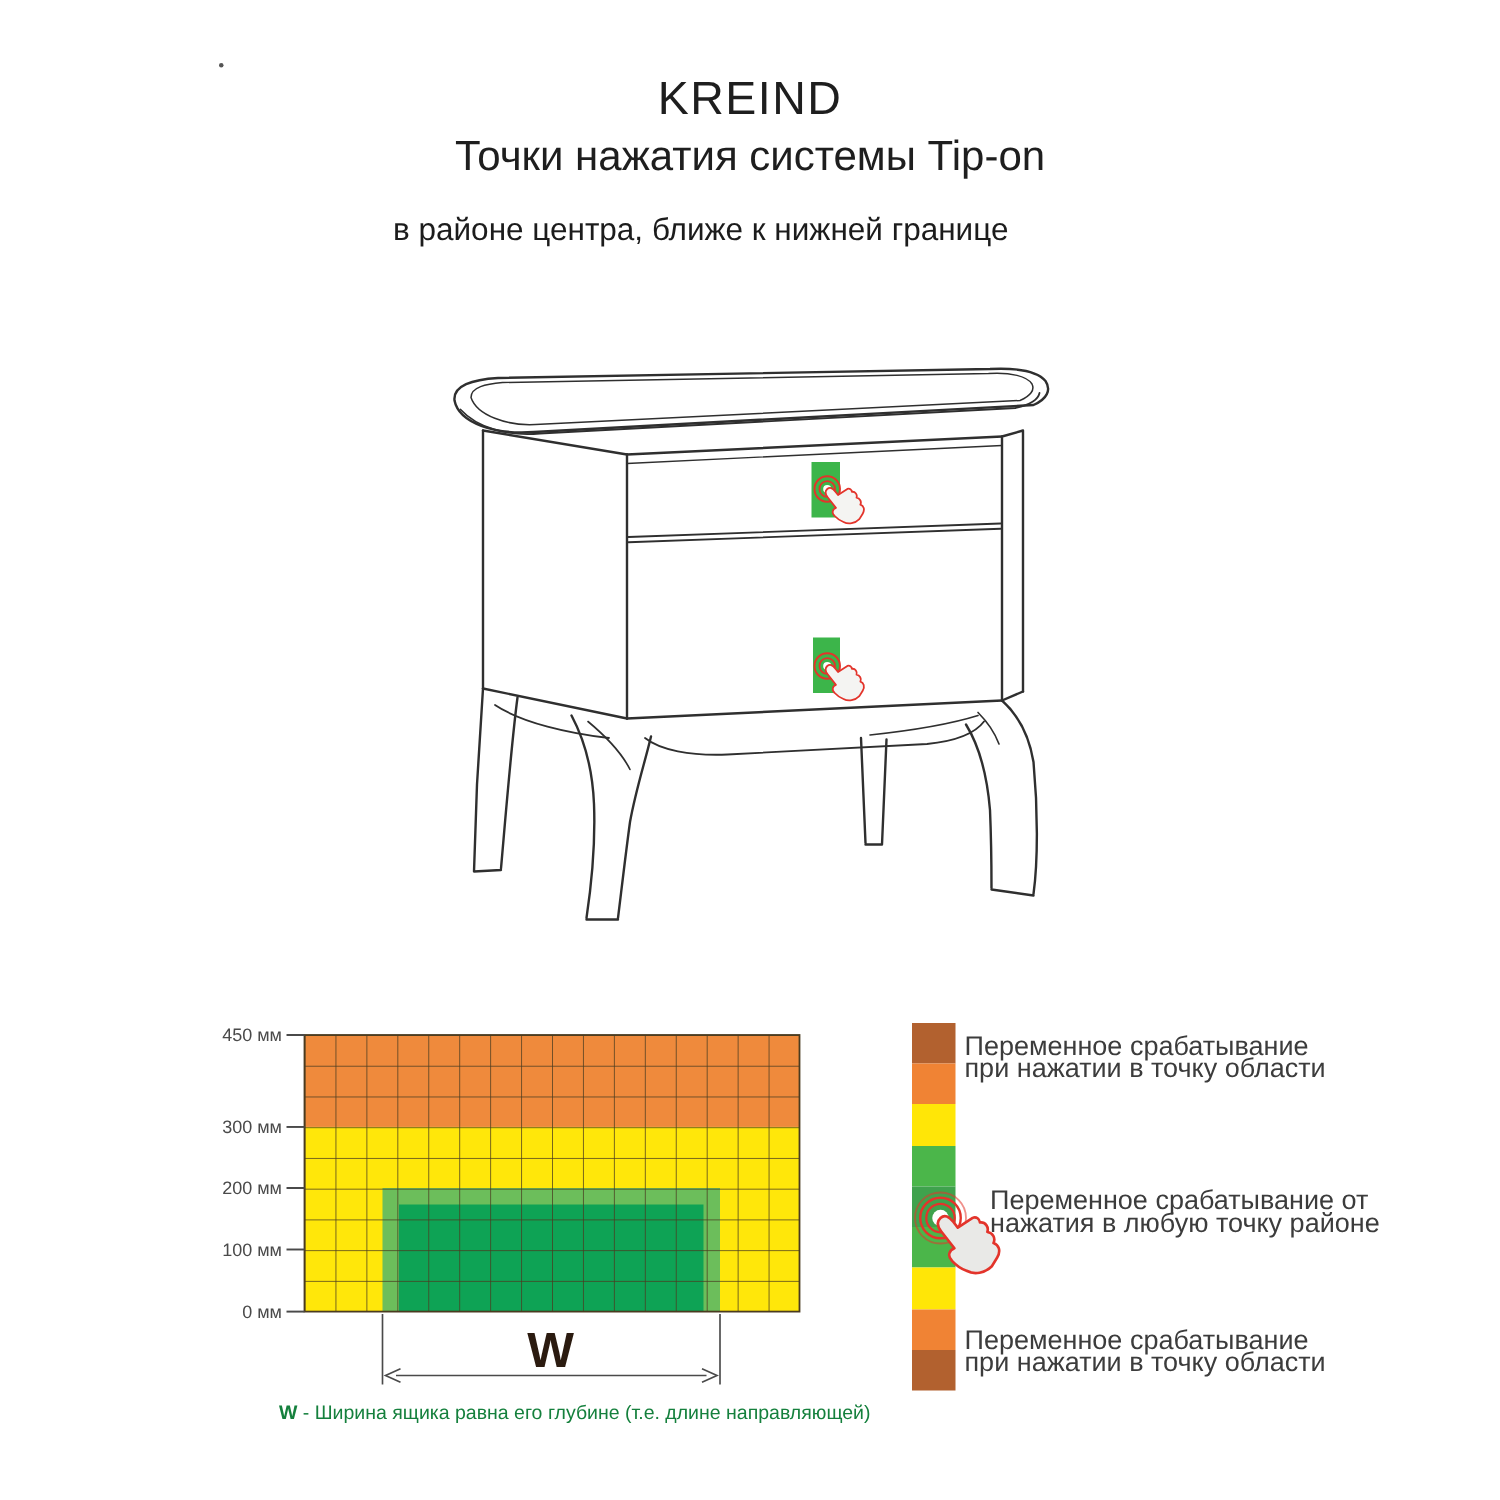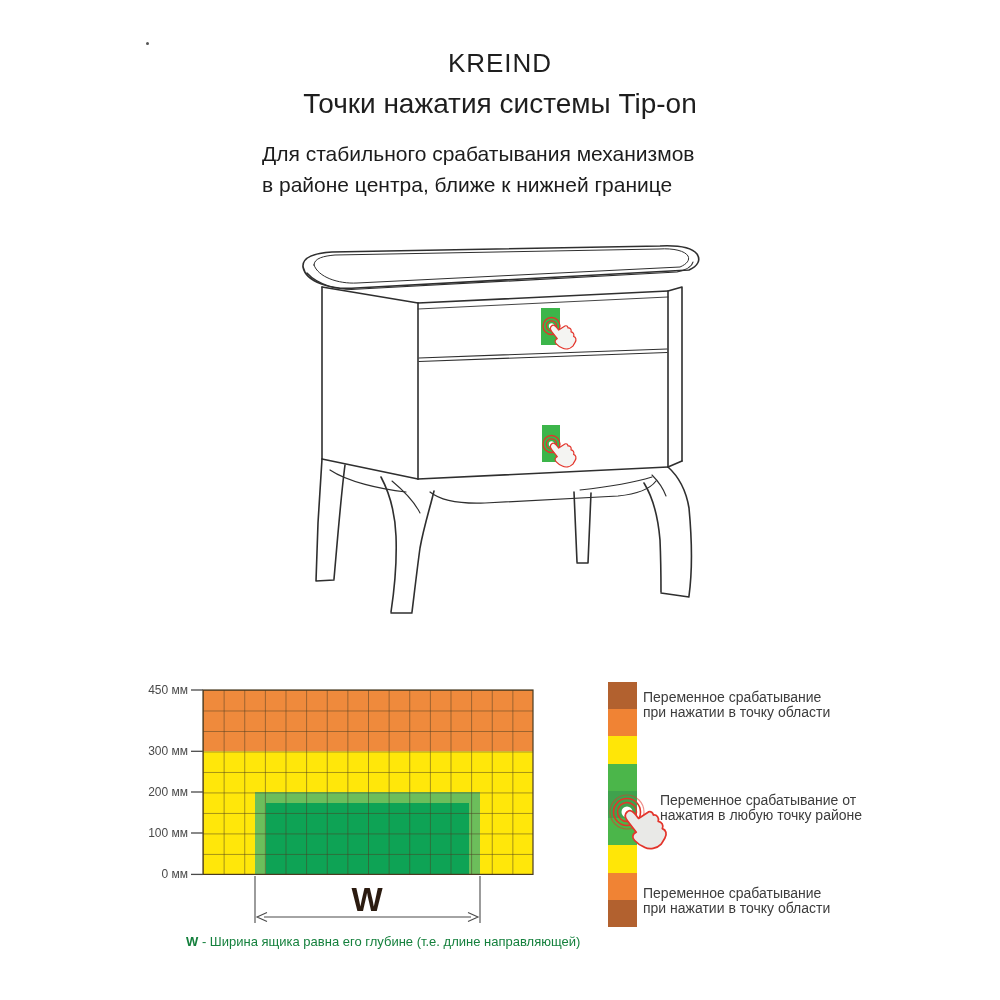--- a/index.html
+++ b/index.html
@@ -1,46 +1,45 @@
 <!DOCTYPE html>
 <html><head>
 <meta charset="utf-8">
 <style>
   * { margin:0; padding:0; box-sizing:border-box; }
   html,body { background:#fff; }
   body { font-family:"Liberation Sans", sans-serif; color:#222; }
   #stage { position:relative; width:1000px; height:1000px; background:#fff; overflow:hidden; }
   .abs { position:absolute; }
   .ctr { left:0; width:1000px; text-align:center; }
-  #brand { top:48px; font-size:26px; letter-spacing:1px; color:#1e1e1e; }
+  #brand { top:48px; font-size:31px; letter-spacing:1px; color:#1e1e1e; }
   #subtitle { top:88px; font-size:28px; color:#1e1e1e; }
   #paragraph { left:262px; top:139px; width:500px; font-size:21px; line-height:30.5px; color:#1c1c1c; }
   #stray-dot { left:146px; top:42px; width:3px; height:3px; background:#555; border-radius:50%; }
   svg { position:absolute; overflow:visible; }
   .legend-strip { left:608px; top:682px; width:29px; height:245px; display:flex; flex-direction:column; }
   .legend-strip div { flex:1; }
-  .leg-label { font-size:14px; line-height:15.2px; color:#3c3c3c; white-space:nowrap; }
+  .leg-label { font-size:18px; line-height:15.2px; color:#3c3c3c; white-space:nowrap; }
   #leg-top { left:643px; top:690px; }
   #leg-mid { left:660px; top:793px; }
   #leg-bot { left:643px; top:886px; }
   #chart-caption { left:186px; top:934px; font-size:13px; color:#15803d; white-space:nowrap; }
   #chart-caption b { font-weight:bold; }
 </style>
 </head>
 <body>
 
 <div id="stage">
 
   <div id="stray-dot" class="abs"></div>
 
   <div id="brand" class="abs ctr">KREIND</div>
   <div id="subtitle" class="abs ctr">Точки нажатия системы Tip-on</div>
 
   <div id="paragraph" class="abs">
-    <div>Для стабильного срабатывания механизмов</div>
     <div>в районе центра, ближе к нижней границе</div>
   </div>
 
   <svg class="abs" style="left:240px; top:240px;" width="520" height="410" viewBox="0 0 520 410">
     <g fill="none" stroke="#2F2F2F" stroke-width="1.6" stroke-linecap="round" stroke-linejoin="round">
 
       <path fill="#fff" d="M 63 27 C 62 17 75 13 92 12 L 420 6 C 441 5 452 8 457 14 C 461 20 458 26 449 30 L 116 48 C 90 50 66 42 63 27 Z"></path>
       <path stroke-width="1" d="M 74 25 C 74 18 84 16 95 15 L 419 9 C 434 8 445 11 448 16 C 450 20 447 24 440 27 L 117 43 C 98 44 78 37 74 25 Z"></path>
       <path stroke-width="1.2" d="M 67 33 C 78 45 98 51 120 49 L 437 32 C 446 30 452 27 453 22"></path>
 

